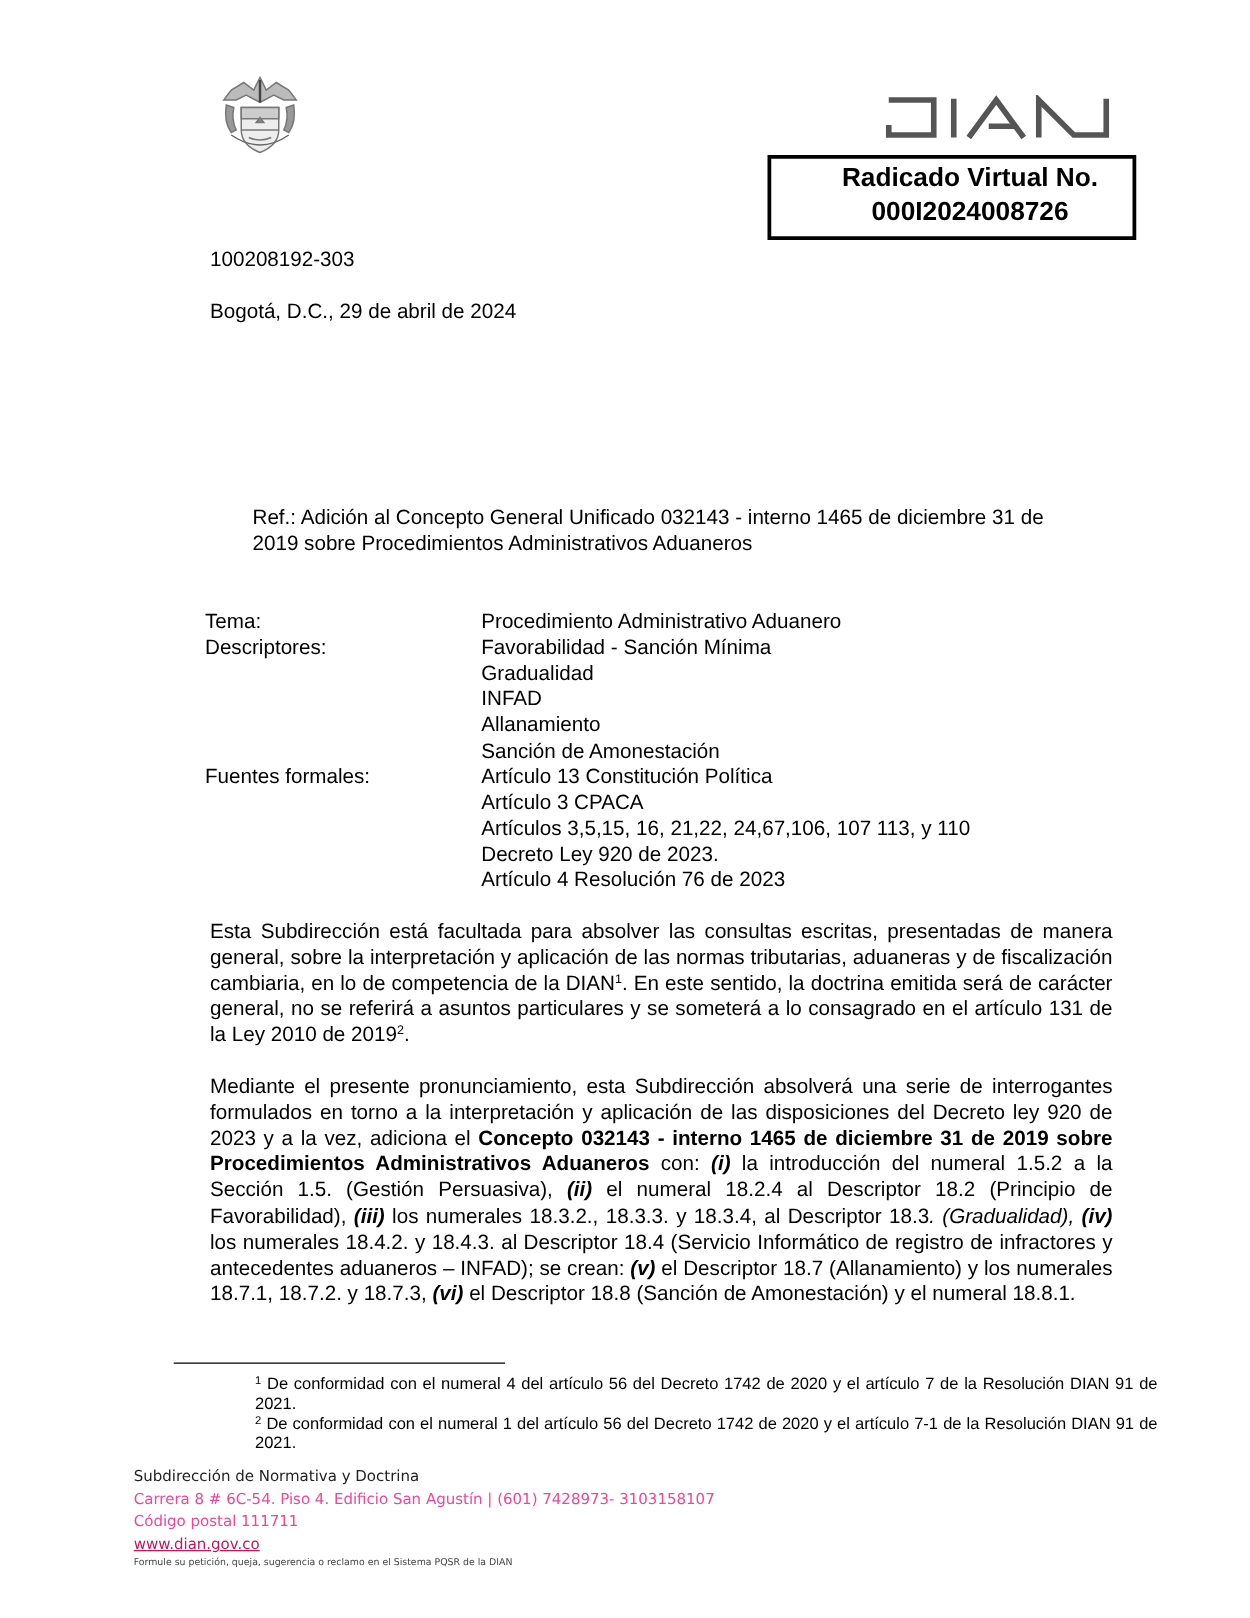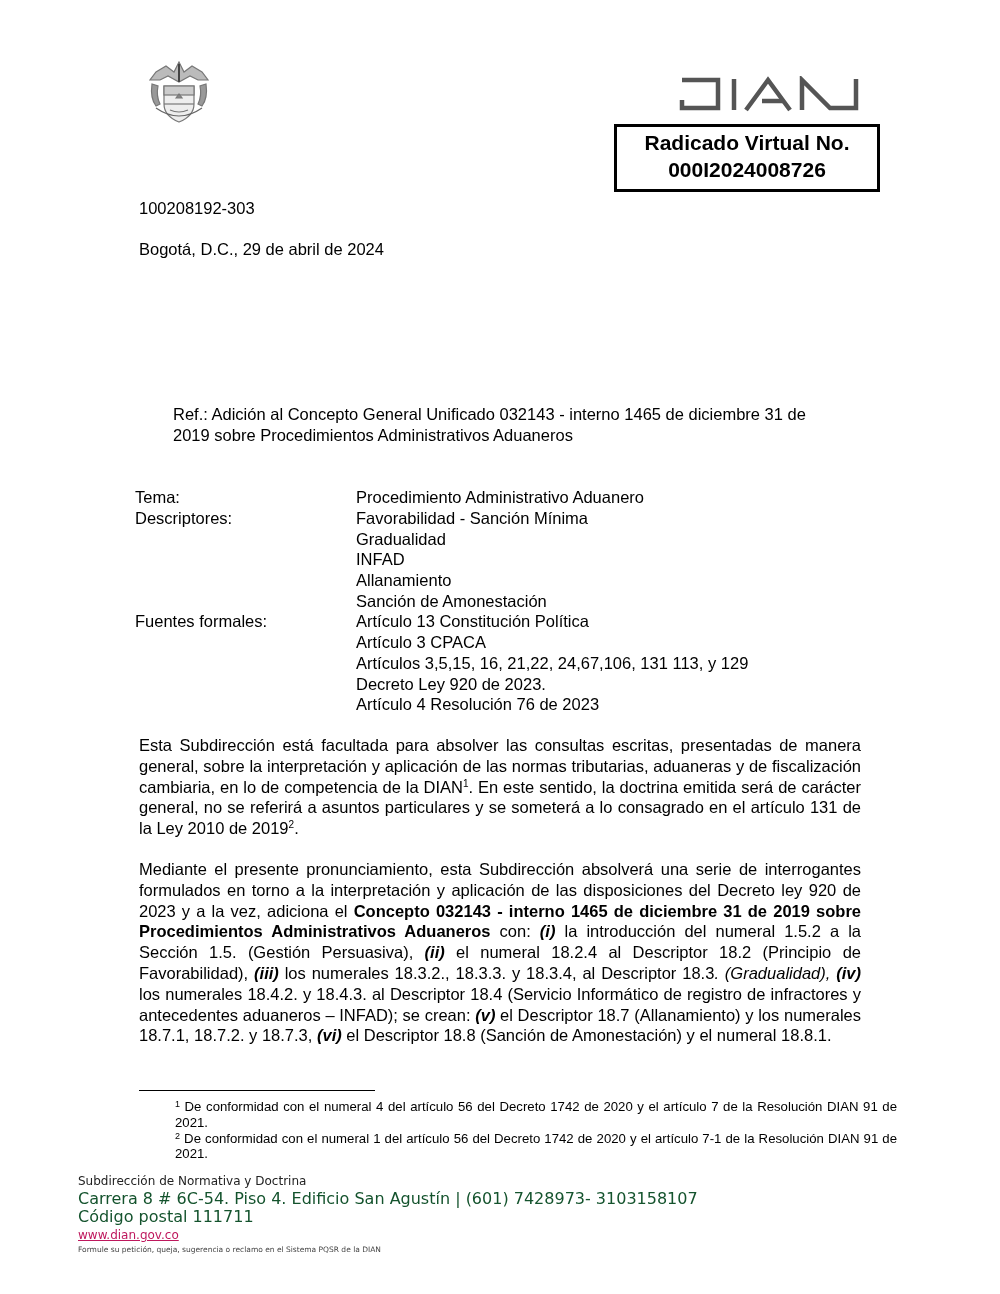--- a/index.html
+++ b/index.html
@@ -1,18 +1,18 @@
 <!DOCTYPE html>
 <html><head>
 <meta charset="utf-8">
 <style>
   html, body { margin: 0; padding: 0; background: #ffffff; }
   body { width: 1000px; height: 1294px; position: relative; overflow: hidden;
          font-family: "Liberation Sans", sans-serif; color: #000; }
-  .abs { position: absolute; }
+  .abs { position: absolute; padding-left: 29px; }
   .crest { left: 146px; top: 58px; width: 66px; height: 70px; }
   .dian-logo { left: 678px; top: 76px; width: 182px; height: 36px; }
   .radicado { left: 614px; top: 124px; width: 260px; height: 60px; border: 3px solid #000;
               text-align: center; font-weight: bold; font-size: 21px; line-height: 27px;
               padding-top: 2px; box-sizing: content-box; }
   .radicado div { white-space: nowrap; }
   .txt { font-size: 16.5px; line-height: 21px; }
   .code { left: 139px; top: 198px; }
   .date { left: 139px; top: 239px; }
   .ref { left: 139px; top: 404px; width: 720px; margin-left: 34px; }
@@ -22,21 +22,21 @@
   .meta-values div { height: 20.7px; line-height: 20.7px; }
   .para { left: 139px; width: 722px; text-align: justify; font-size: 16.5px; line-height: 20.8px; }
   .p1 { top: 735px; }
   .p2 { top: 859px; }
   sup { font-size: 10px; vertical-align: 6px; line-height: 0; }
   .fn-rule { left: 139px; top: 1090px; width: 236px; height: 1px; background: #000; }
   .footnotes { left: 139px; top: 1099px; width: 722px; font-size: 13.2px; line-height: 15.8px; text-align: justify; margin-left: 36px; }
   .footnotes sup { font-size: 9px; vertical-align: 4px; }
   .footer { left: 78px; top: 1172px; font-family: "DejaVu Sans", sans-serif; color: #333; }
   .f-title { font-size: 12px; line-height: 18px; color: #222; }
-  .f-line { font-size: 16px; line-height: 18px; color: #14532d; }
+  .f-line { font-size: 12px; line-height: 18px; color: #ec4899; }
   .f-link { font-size: 12px; line-height: 18px; color: #be185d; text-decoration: underline; }
   .f-note { font-size: 7.5px; line-height: 12px; color: #444; }
   b.bi, i.bi { font-weight: bold; font-style: italic; }
 </style>
 </head>
 <body>
 
 <div class="abs crest">
   <svg width="66" height="70" viewBox="0 0 66 70">
     <g fill="none" stroke="#777" stroke-width="1.2">
@@ -95,21 +95,21 @@
       <div>INFAD</div>
       <div>Allanamiento</div>
       <div>Sanción de Amonestación</div>
     </div>
   </div>
   <div class="meta-row">
     <div class="meta-label">Fuentes formales:</div>
     <div class="meta-values">
       <div>Artículo 13 Constitución Política</div>
       <div>Artículo 3 CPACA</div>
-      <div>Artículos 3,5,15, 16, 21,22, 24,67,106, 131 113, y 129</div>
+      <div>Artículos 3,5,15, 16, 21,22, 24,67,106, 107 113, y 110</div>
       <div>Decreto Ley 920 de 2023.</div>
       <div>Artículo 4 Resolución 76 de 2023</div>
     </div>
   </div>
 </div>
 
 <div class="abs para p1"><span>Esta Subdirección está facultada para absolver las consultas escritas, presentadas de manera general, sobre la interpretación y aplicación de las normas tributarias, aduaneras y de fiscalización cambiaria, en lo de competencia de la DIAN</span><sup>1</sup><span>. En este sentido, la doctrina emitida será de carácter general, no se referirá a asuntos particulares y se someterá a lo consagrado en el artículo 131 de la Ley 2010 de 2019</span><sup>2</sup><span>.</span></div>
 
 <div class="abs para p2"><span>Mediante el presente pronunciamiento, esta Subdirección absolverá una serie de interrogantes formulados en torno a la interpretación y aplicación de las disposiciones del Decreto ley 920 de 2023 y a la vez, adiciona el </span><b>Concepto 032143 - interno 1465 de diciembre 31 de 2019 sobre Procedimientos Administrativos Aduaneros</b><span> con: </span><i class="bi">(i)</i><span> la introducción del numeral 1.5.2 a la Sección 1.5. (Gestión Persuasiva), </span><i class="bi">(ii)</i><span> el numeral 18.2.4 al Descriptor 18.2 (Principio de Favorabilidad), </span><i class="bi">(iii)</i><span> los numerales 18.3.2., 18.3.3. y 18.3.4, al Descriptor 18.3</span><i>. (Gradualidad), </i><i class="bi">(iv)</i><span> los numerales 18.4.2. y 18.4.3. al Descriptor 18.4 (Servicio Informático de registro de infractores y antecedentes aduaneros – INFAD); se crean: </span><i class="bi">(v)</i><span> el Descriptor 18.7 (Allanamiento) y los numerales 18.7.1, 18.7.2. y 18.7.3, </span><i class="bi">(vi)</i><span> el Descriptor 18.8 (Sanción de Amonestación) y el numeral 18.8.1.</span></div>
 

